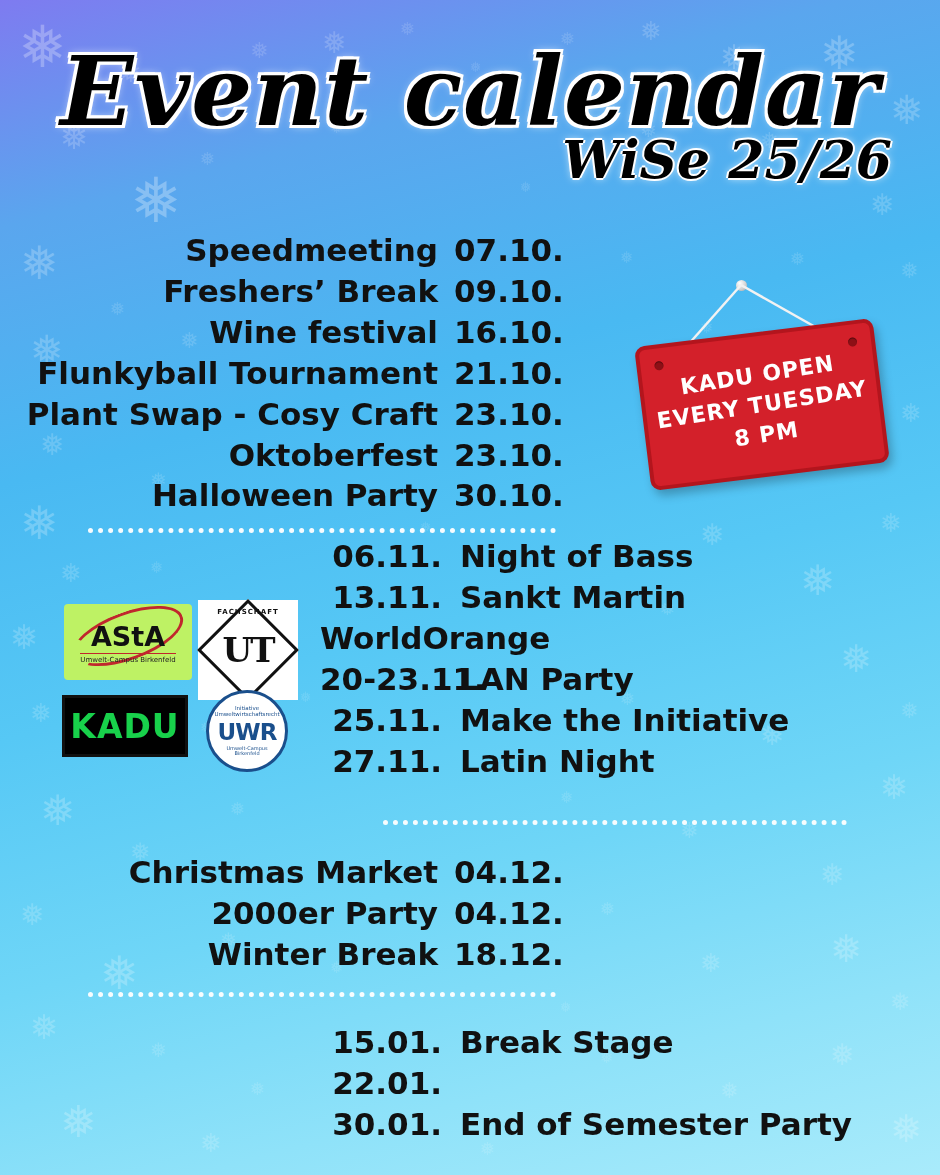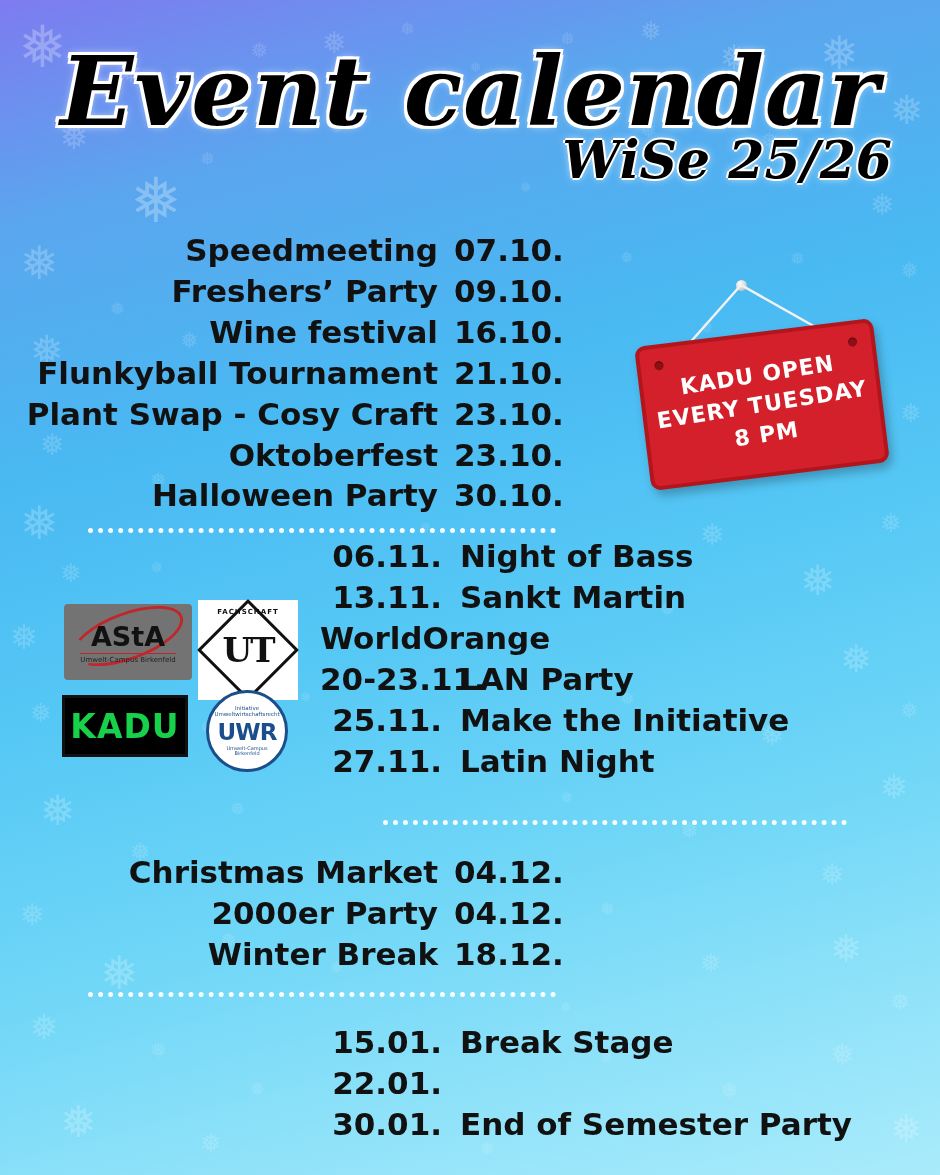--- a/index.html
+++ b/index.html
@@ -150,21 +150,21 @@
   .sign-text .l3 { font-size: 22px; }
 
   
   .logos { position: absolute; left: 58px; top: 600px; width: 240px; height: 190px; }
 
   .logo { position: absolute; }
 
   .logo-asta {
     left: 6px; top: 4px;
     width: 128px; height: 76px;
-    background: #737373;
+    background: #bef264;
     border-radius: 4px;
     display: flex; flex-direction: column;
     align-items: center; justify-content: center;
   }
   .asta-text {
     font-family: "DejaVu Sans", sans-serif;
     font-weight: bold;
     font-size: 27px;
     color: #111;
     letter-spacing: 0px;
@@ -374,21 +374,21 @@
   </div>
 </div>
 
 <div id="sections-host">
     <div class="block name-first" style="left: 0px; top: 230px; width: 556px;">
       <div class="row">
         <span class="name">Speedmeeting</span>
         <span class="date">07.10.</span>
       </div>
       <div class="row">
-        <span class="name">Freshers’ Party</span>
+        <span class="name">Freshers’ Break</span>
         <span class="date">09.10.</span>
       </div>
       <div class="row">
         <span class="name">Wine festival</span>
         <span class="date">16.10.</span>
       </div>
       <div class="row">
         <span class="name">Flunkyball Tournament</span>
         <span class="date">21.10.</span>
       </div>

